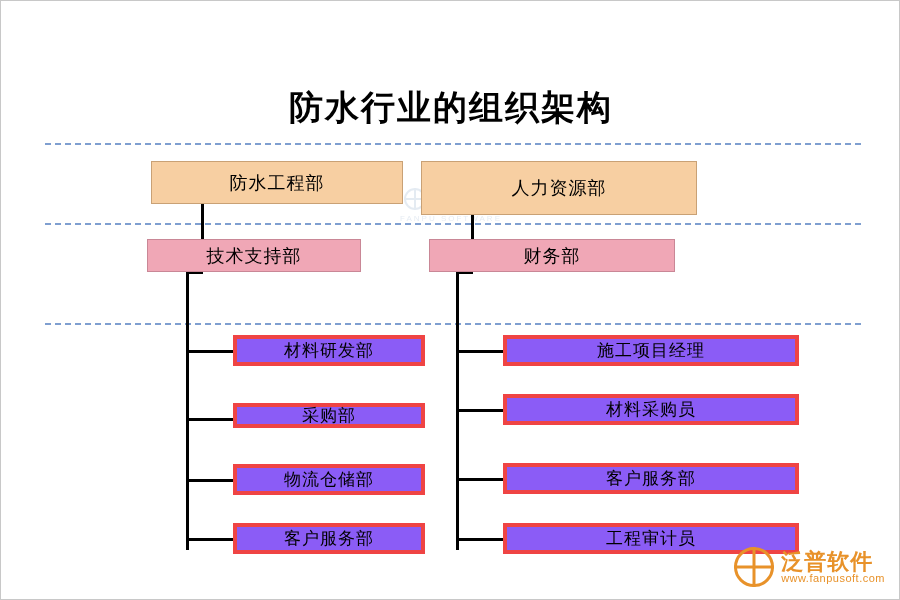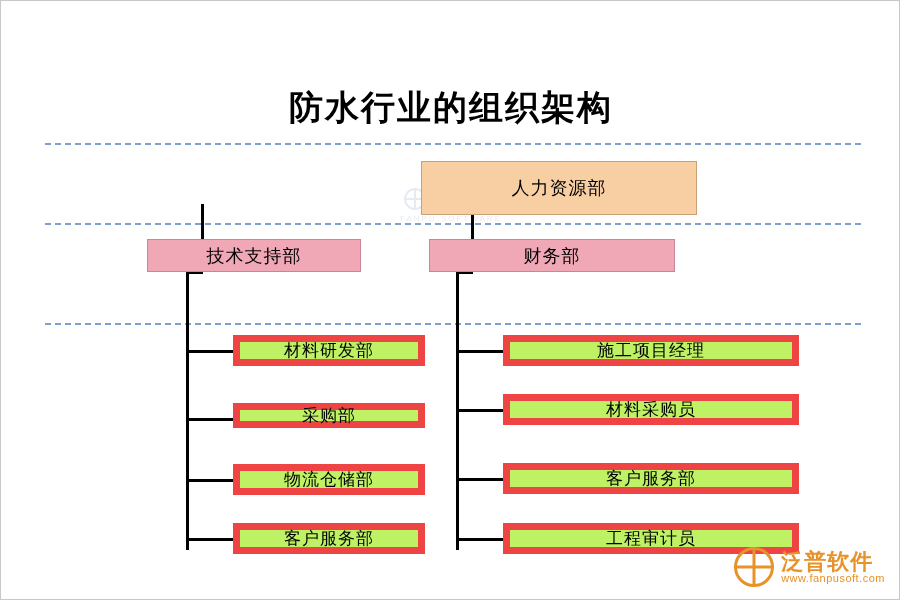--- a/index.html
+++ b/index.html
@@ -184,22 +184,22 @@
     background: #f7cfa2;
     border-color: #c9a175;
     font-size: 18px;
   }
   .node.level2 {
     background: #f0a7b6;
     border-color: #c98796;
     font-size: 18px;
   }
   .node.leaf {
-    background: #bef264;
-    border: 7px solid #ef4444;
+    background: #8b5cf6;
+    border: 4px solid #ef4444;
   }
 </style>
 </head>
 <body>
 
 <div id="stage">
 
   <div class="title">防水行业的组织架构</div>
 
   <div class="dashed-line dl1"></div>
@@ -223,20 +223,23 @@
   <div class="conn h" style="left:185px; top:537px; width:47px;"></div>
 
   <div class="conn v" style="left:470px; top:203px; height:35px;"></div>
   <div class="conn v" style="left:455px; top:272px; height:277px;"></div>
   <div class="conn h" style="left:455px; top:270px; width:17px;"></div>
   <div class="conn h" style="left:455px; top:349px; width:47px;"></div>
   <div class="conn h" style="left:455px; top:408px; width:47px;"></div>
   <div class="conn h" style="left:455px; top:477px; width:47px;"></div>
   <div class="conn h" style="left:455px; top:537px; width:47px;"></div>
 
+  <div class="node level1" style="left:150px; top:160px; width:252px; height:43px;">
+    <span>防水工程部</span>
+  </div>
   <div class="node level1" style="left:420px; top:160px; width:276px; height:54px;">
     <span>人力资源部</span>
   </div>
 
   <div class="node level2" style="left:146px; top:238px; width:214px; height:33px;">
     <span>技术支持部</span>
   </div>
   <div class="node level2" style="left:428px; top:238px; width:246px; height:33px;">
     <span>财务部</span>
   </div>

